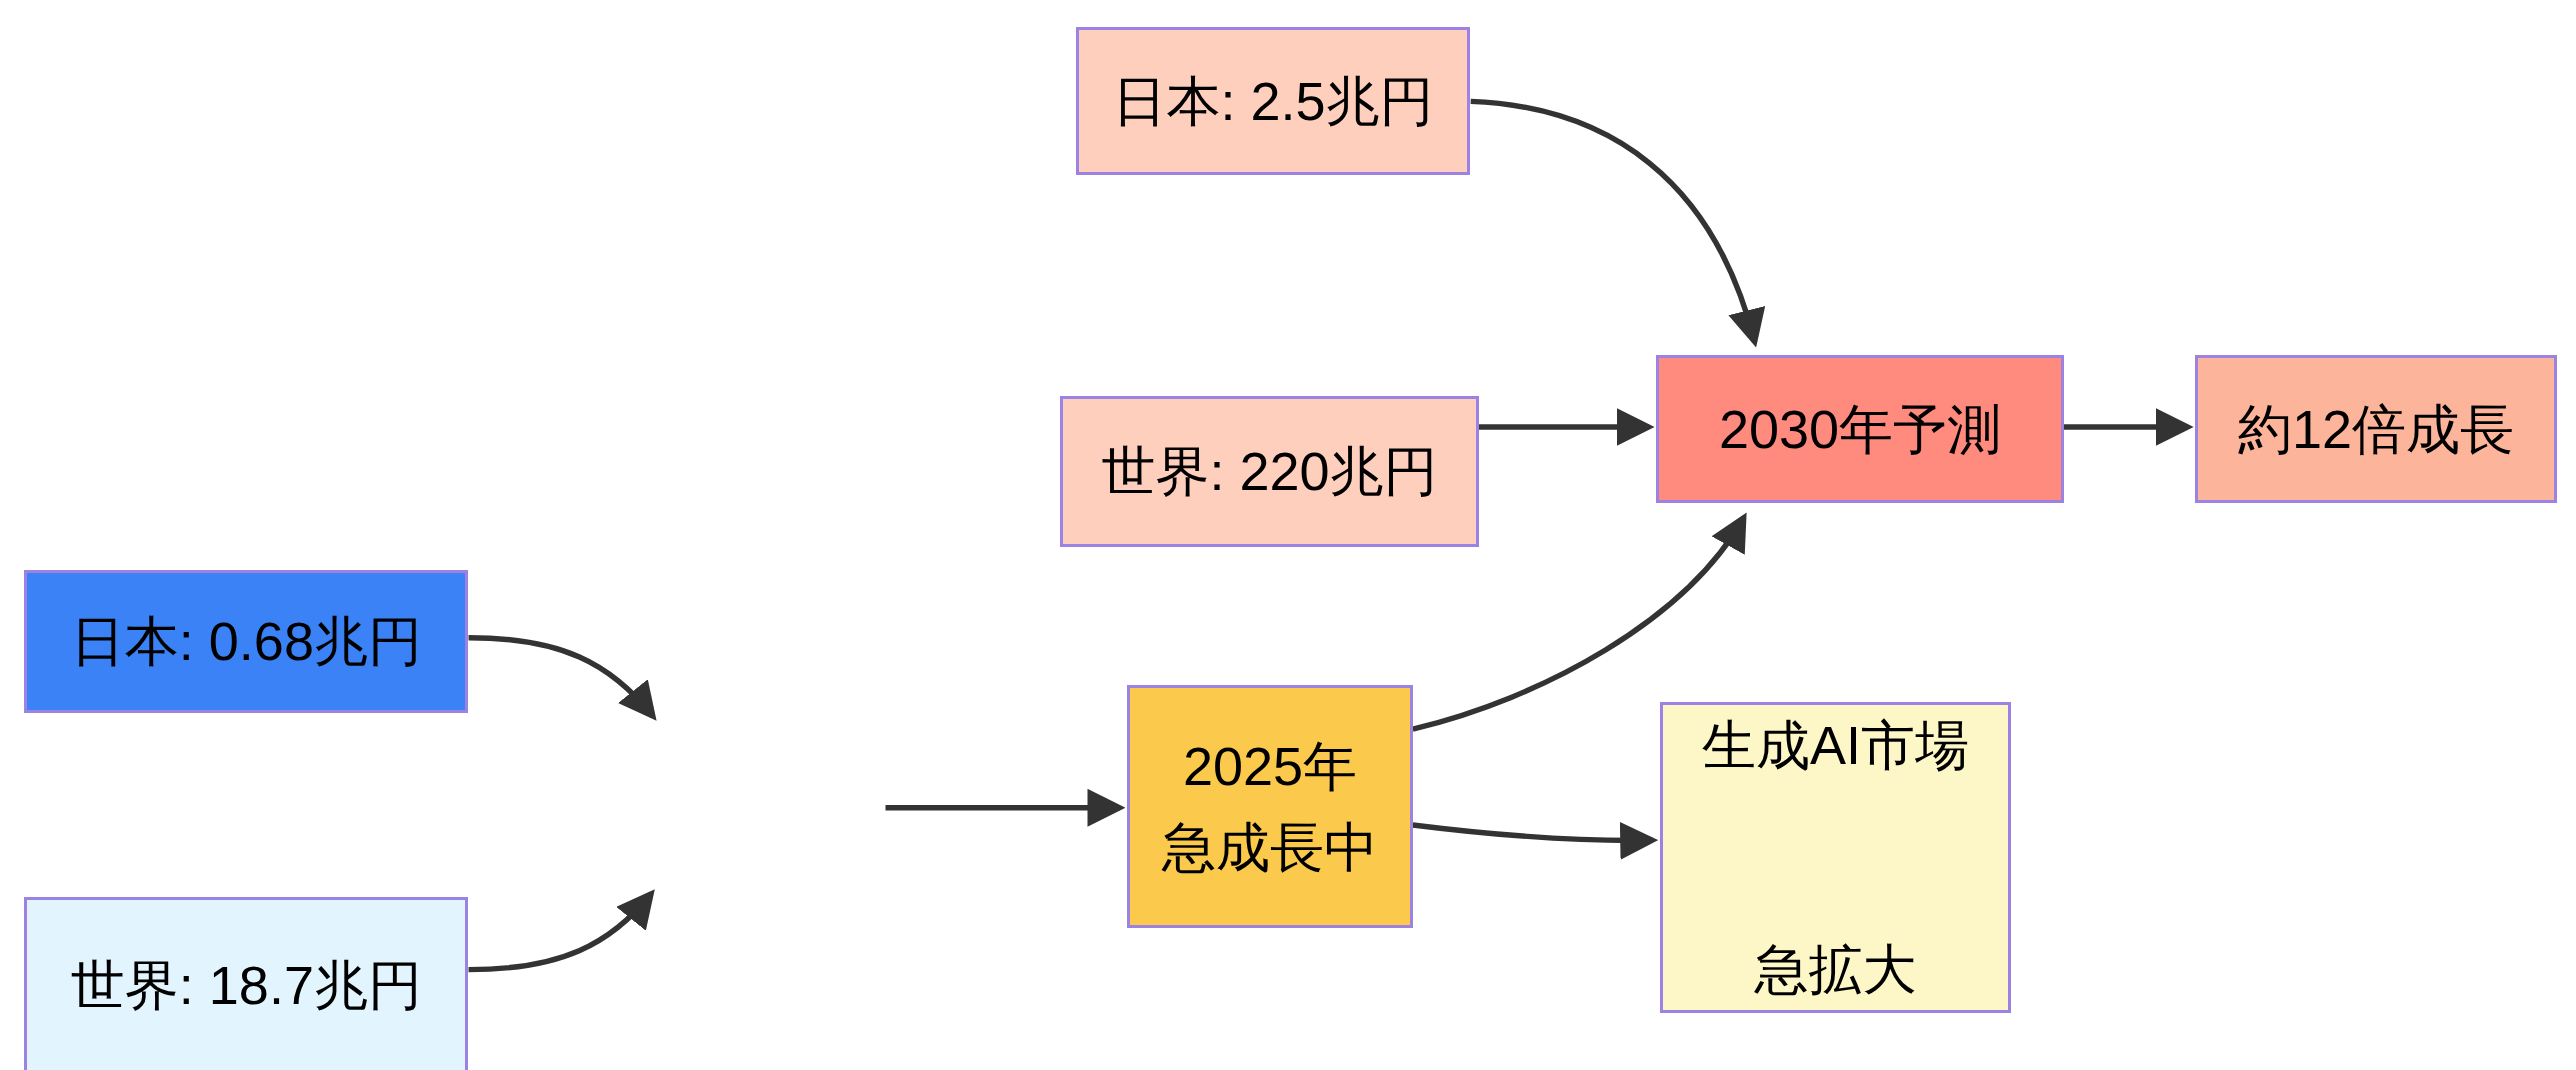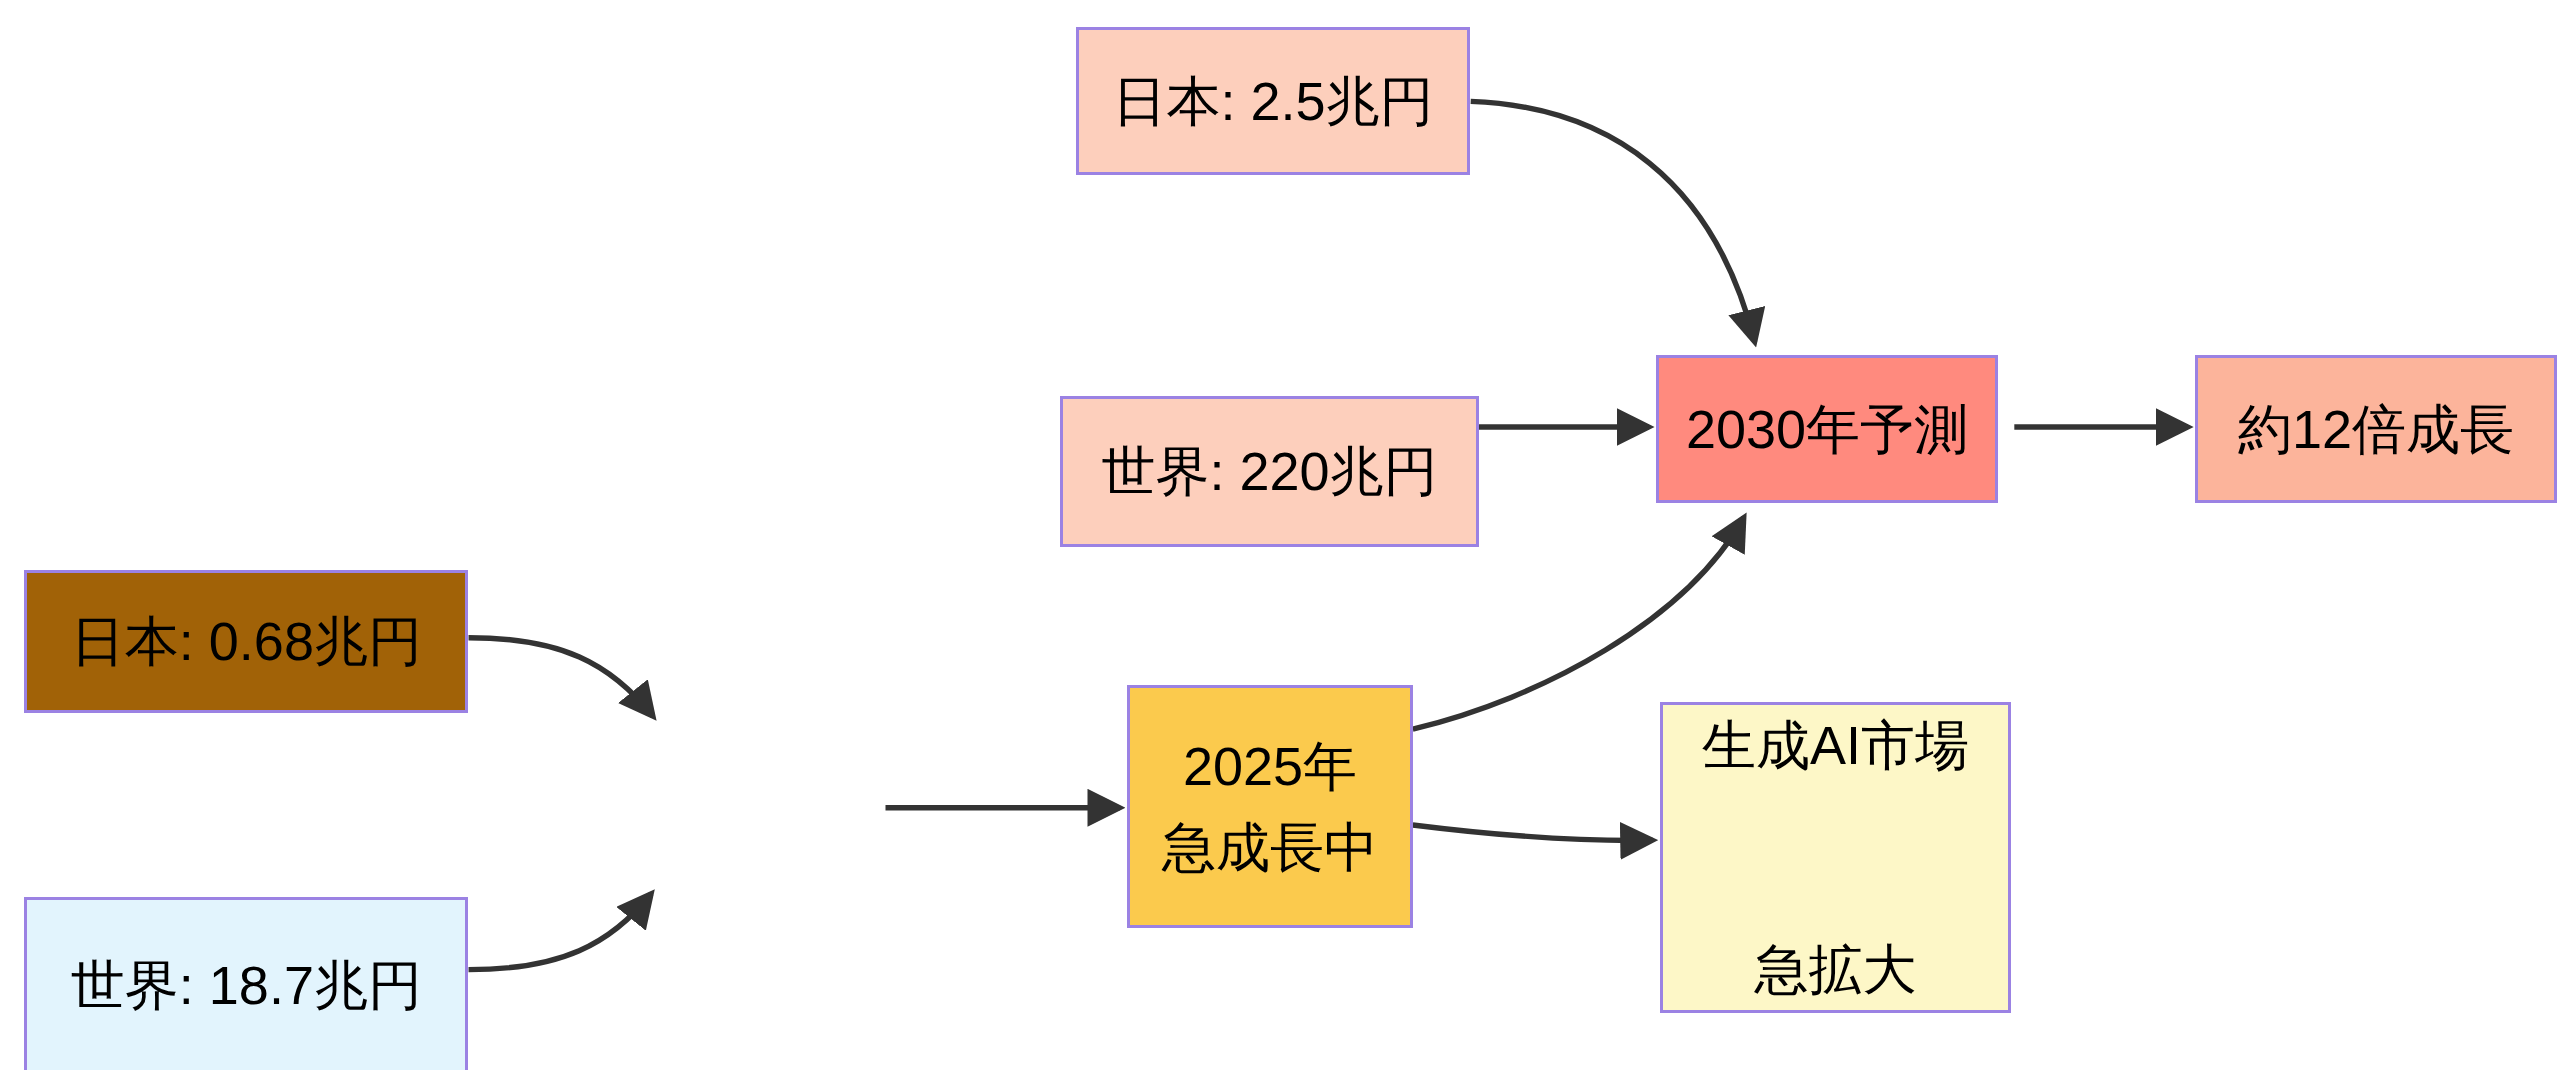--- a/index.html
+++ b/index.html
@@ -39,21 +39,21 @@
     justify-content: center;
     text-align: center;
     color: #000000;
     font-size: 54px;
     line-height: 1.5;
     white-space: nowrap;
   }
   
   #node-japan-2030   { left: 1076px; top:  27px;  width: 394px; height: 148px; }
   #node-world-2030   { left: 1060px; top: 353px;  width: 419px; height: 151px; }
-  #node-forecast-2030{ left: 1656px; top: 355px;  width: 342px; height: 148px; }
+  #node-forecast-2030{ left: 1656px; top: 355px;  width: 408px; height: 148px; }
   #node-growth-12x   { left: 2195px; top: 355px;  width: 362px; height: 148px; }
   #node-japan-2022   { left: 24.4px;   top: 570px;  width: 444px; height: 143px; }
   #node-world-2022   { left: 24.4px;   top: 897px;  width: 444px; height: 177px; }
   #node-year-2022    { left: 636px;  top: 734px;  width: 250px; height: 147px; }
   #node-year-2025    { left: 1127px; top: 685px;  width: 286px; height: 243px; }
   #node-genai-market { left: 1660px; top: 702px;  width: 351px; height: 311px; justify-content: space-between; }
 </style>
 </head>
 <body>
 
@@ -92,21 +92,21 @@
   </div>
 
   <div class="node" id="node-forecast-2030" style="background-color: rgb(255, 138, 126);">
     <span>2030年予測</span>
   </div>
 
   <div class="node" id="node-growth-12x" style="background-color: rgb(252, 180, 155);">
     <span>約12倍成長</span>
   </div>
 
-  <div class="node" id="node-japan-2022" style="background-color: #a16207;">
+  <div class="node" id="node-japan-2022" style="background-color: #3b82f6;">
     <span>日本: 0.68兆円</span>
   </div>
 
   <div class="node" id="node-world-2022" style="background-color: rgb(226, 244, 253);">
     <span>世界: 18.7兆円</span>
   </div>
 
 
   <div class="node" id="node-year-2025" style="background-color: rgb(251, 202, 77);">
     <span>2025年</span>

